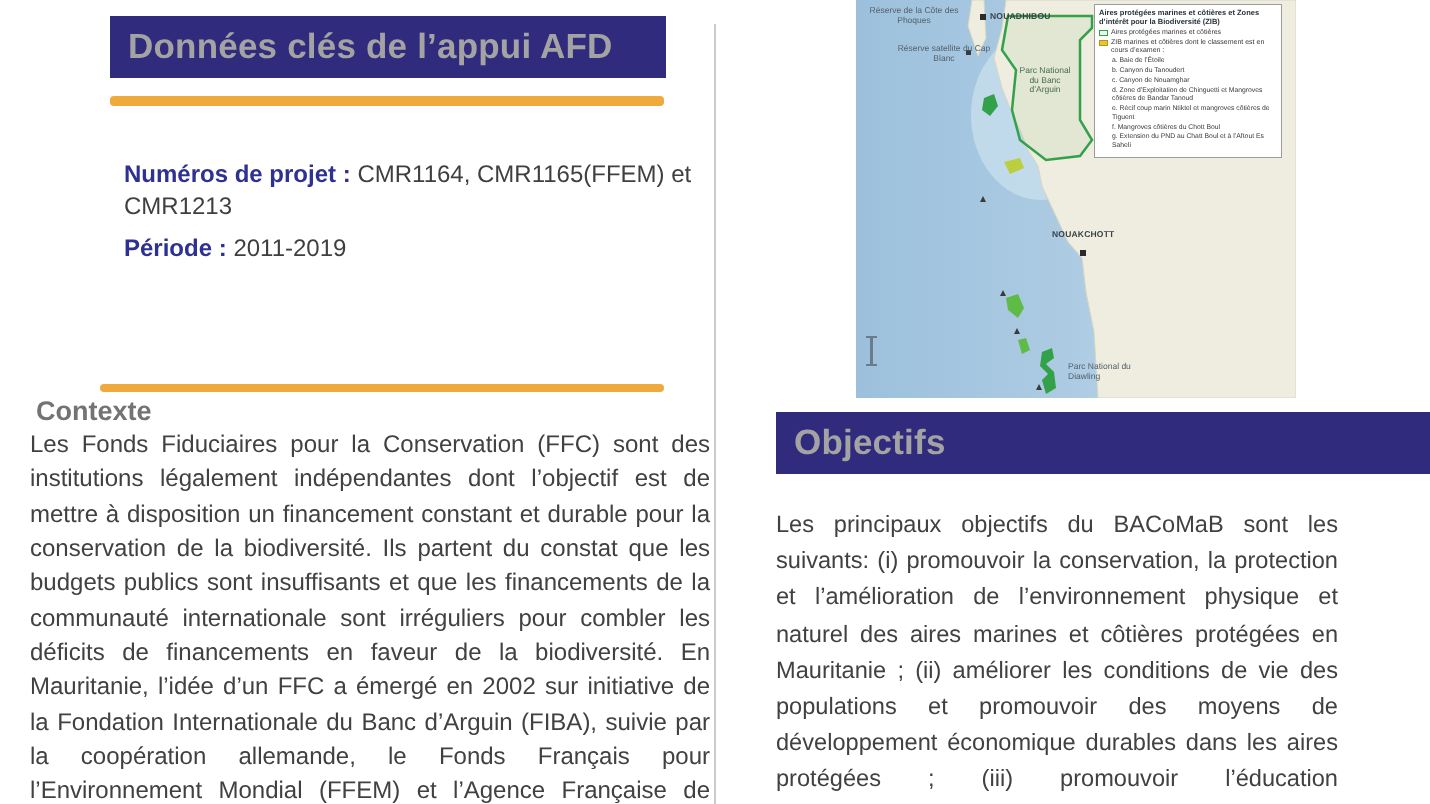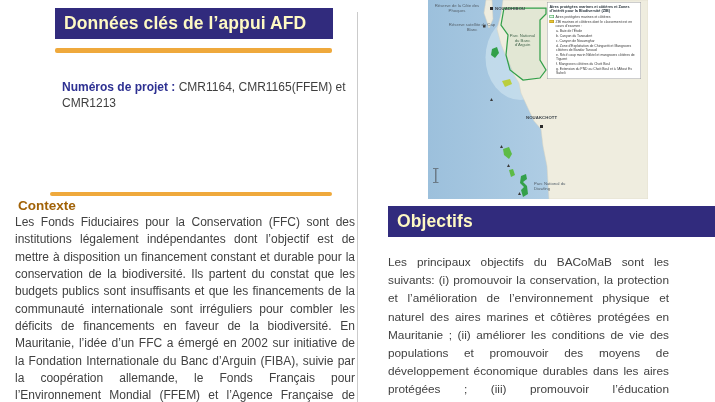--- a/index.html
+++ b/index.html
@@ -1,32 +1,32 @@
 <!DOCTYPE html>
 <html><head>
 <meta charset="utf-8">
 <style>
   * { margin:0; padding:0; box-sizing:border-box; }
   html,body { width:715px; height:402px; background:#ffffff; overflow:hidden;
               font-family:"Liberation Sans", sans-serif; }
   .abs { position:absolute; }
 
   
-  .hbar { background:#312B7D; color:#fef9c3; font-weight:bold; font-size:17.5px;
+  .hbar { background:#312B7D; color:#a3a3a3; font-weight:bold; font-size:17.5px;
           display:flex; align-items:center; padding-left:9px; letter-spacing:.1px; }
   .orange-rule { background:#EFA93C; border-radius:2px; }
 
   
   .facts { font-size:12px; line-height:16px; }
   .fact  { margin-bottom:5px; }
   .fact .lbl { color:#2E3192; font-weight:bold; }
   .fact .val { color:#3F3F3F; }
 
   
-  .sec-h { color:#a16207; font-weight:bold; font-size:13.5px; }
+  .sec-h { color:#737373; font-weight:bold; font-size:13.5px; }
   .body-p { color:#414141; text-align:justify; }
   .ctx-p { font-size:12px;   line-height:17.35px; }
   .obj-p { font-size:11.8px; line-height:18.2px; }
 
   .vdivider { background:#CBCBCB; }
 
   
   .map-outer { left:428px; top:0; width:220px; height:200px; overflow:hidden; }
   .map-inner { position:absolute; left:0; top:0; width:440px; height:398px;
                transform:scale(.5); transform-origin:0 0; }
@@ -55,20 +55,24 @@
 
 <div class="abs hbar" style="left:55px; top:8px; width:278px; height:31px;">
   <span>Données clés de l’appui AFD</span>
 </div>
 <div class="abs orange-rule" style="left:55px; top:48px; width:277px; height:5px;"></div>
 
 <div class="abs facts" style="left:62px; top:79px; width:292px;">
   <div class="fact">
     <span class="lbl">Numéros de projet :</span>
     <span class="val">CMR1164, CMR1165(FFEM) et CMR1213</span>
+  </div>
+  <div class="fact">
+    <span class="lbl">Période :</span>
+    <span class="val">2011-2019</span>
   </div>
 </div>
 
 <div class="abs orange-rule" style="left:50px; top:192px; width:282px; height:4px;"></div>
 
 <div class="abs sec-h" style="left:18px; top:198px;">Contexte</div>
 
 <div class="abs body-p ctx-p" style="left:15px; top:214px; width:340px;">Les Fonds Fiduciaires pour la Conservation (FFC) sont des institutions légalement indépendantes dont l’objectif est de mettre à disposition un financement constant et durable pour la conservation de la biodiversité. Ils partent du constat que les budgets publics sont insuffisants et que les financements de la communauté internationale sont irréguliers pour combler les déficits de financements en faveur de la biodiversité. En Mauritanie, l’idée d’un FFC a émergé en 2002 sur initiative de la Fondation Internationale du Banc d’Arguin (FIBA), suivie par la coopération allemande, le Fonds Français pour l’Environnement Mondial (FFEM) et l’Agence Française de Développement (AFD). La création d’un FFC semblait constituer la meilleure option pour canaliser toutes les ressources financières alternatives et assurer le financement régulier des aires protégées marines et côtières mauritaniennes.</div>
 
 <div class="abs vdivider" style="left:357px; top:12px; width:1px; height:390px;"></div>

